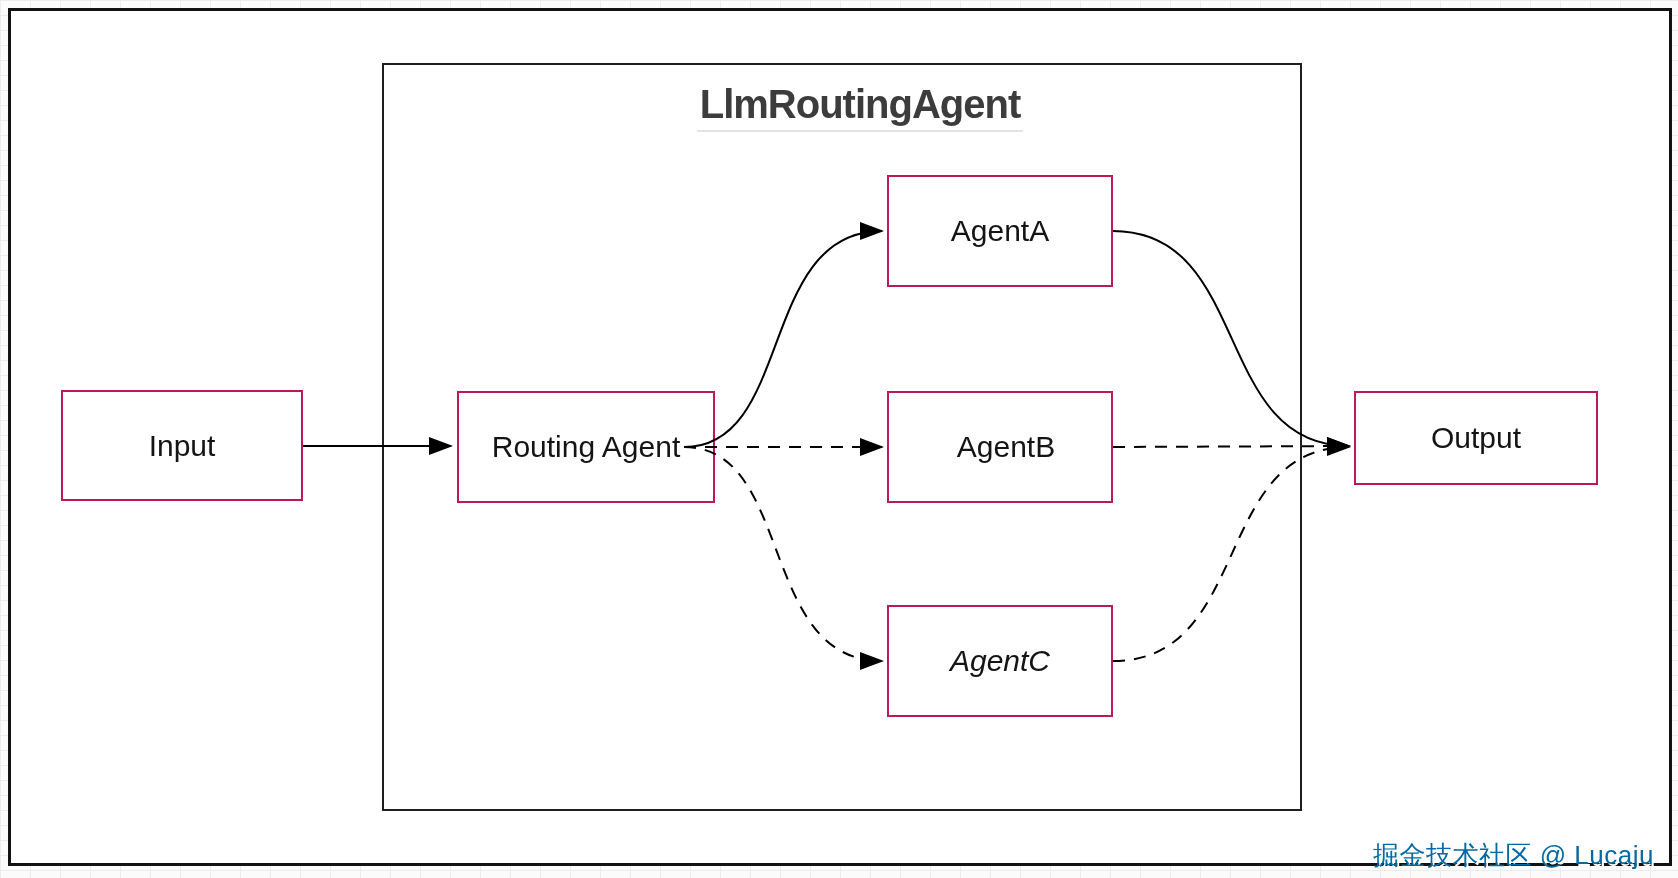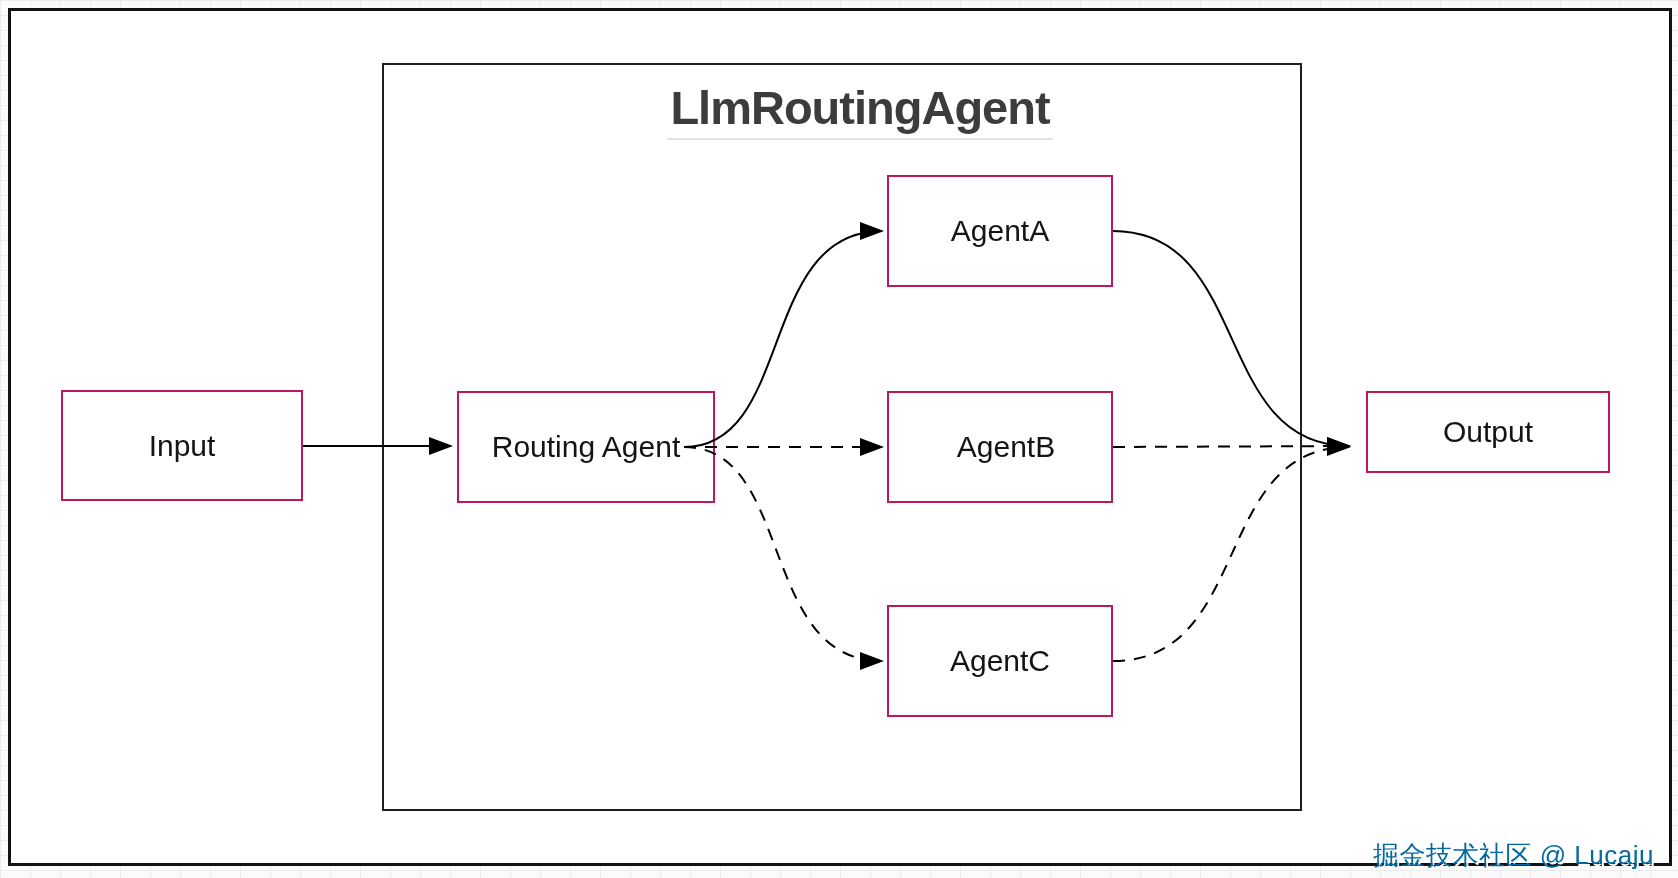--- a/index.html
+++ b/index.html
@@ -20,21 +20,21 @@
   .group-box {
     position: absolute; box-sizing: border-box;
     border: 2px solid #1f1f1f; background: transparent;
   }
   .diagram-title {
     position: absolute; left: 660px; top: 82px; width: 400px;
     text-align: center; z-index: 3;
   }
   .diagram-title .title-text {
     display: inline-block;
-    font-size: 47px; font-weight: bold; letter-spacing: -1px;
+    font-size: 40px; font-weight: bold; letter-spacing: -1px;
     color: #3c3c3c; line-height: 1.1;
     padding: 0 3px 4px 3px;
     border-bottom: 2px solid #e3e3e3;
   }
   .node {
     position: absolute; box-sizing: border-box;
     background: #ffffff; border: 2px solid #be185d;
     display: flex; align-items: center; justify-content: center;
     font-size: 30px; color: #141414; z-index: 2;
     white-space: nowrap;
@@ -66,24 +66,24 @@
     </div>
     <div class="node" style="left: 457px; top: 391px; width: 258px; height: 112px;">
       <span>Routing Agent</span>
     </div>
     <div class="node" style="left: 887px; top: 175px; width: 226px; height: 112px;">
       <span>AgentA</span>
     </div>
     <div class="node" style="left: 887px; top: 391px; width: 226px; height: 112px; padding-left: 12px;">
       <span>AgentB</span>
     </div>
-    <div class="node" style="left: 887px; top: 605px; width: 226px; height: 112px;">
+    <div class="node" style="left: 887px; top: 605px; width: 226px; height: 112px; font-style: italic;">
       <span>AgentC</span>
     </div>
-    <div class="node" style="left: 1354px; top: 391px; width: 244px; height: 82px; margin-left: 12px;">
+    <div class="node" style="left: 1354px; top: 391px; width: 244px; height: 94px;">
       <span>Output</span>
     </div>
   </div>
 
 <svg class="edges" id="edges-layer" width="1678" height="878">
   <defs>
     <marker id="arrow" viewBox="0 0 12 9" refX="11" refY="4.5" markerWidth="12" markerHeight="9" orient="auto">
       <path d="M0,0 L12,4.5 L0,9 Z" fill="#000000"></path>
     </marker>
   </defs>

